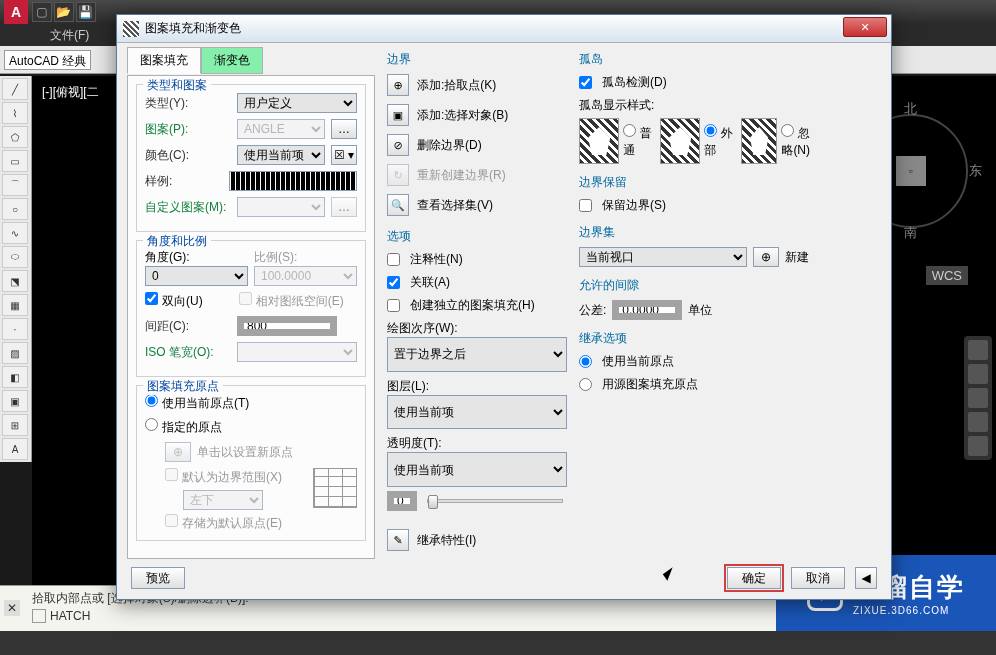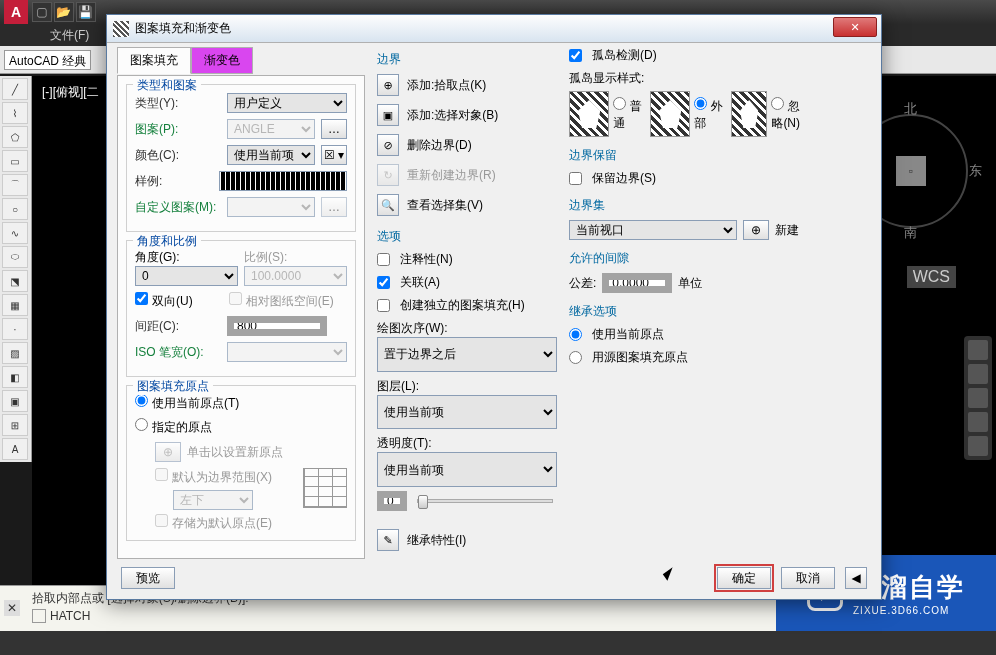--- a/index.html
+++ b/index.html
@@ -13,47 +13,47 @@
 .toolbar{height:28px;background:#e8e8e8;border-bottom:1px solid #999;display:flex;align-items:center;padding:0 4px;gap:2px}
 .workspace-combo{background:#fff;border:1px solid #999;padding:2px 4px;height:20px}
 .left-toolbar{position:absolute;left:0;top:76px;width:32px;background:#e8e8e8;display:flex;flex-direction:column;gap:2px;padding:2px;border-right:1px solid #999}
 .tool-btn{width:26px;height:22px;background:#f0f0f0;border:1px solid #ccc;display:flex;align-items:center;justify-content:center;color:#333;font-size:10px}
 .viewport{position:absolute;left:32px;top:76px;right:0;bottom:70px;background:#000;color:#fff}
 .view-label{position:absolute;left:10px;top:8px;color:#fff}
 .compass{position:absolute;right:20px;top:30px;width:130px;height:130px;color:#555}
 .compass-ring{position:absolute;inset:8px;border:2px solid #444;border-radius:50%}
 .compass-center{position:absolute;left:50%;top:50%;width:30px;height:30px;margin:-15px 0 0 -15px;background:#888;display:flex;align-items:center;justify-content:center;color:#333}
 .compass-dir{position:absolute;color:#888;font-size:13px}
-.wcs{position:absolute;right:40px;top:190px;background:#444;color:#ccc;padding:2px 6px;font-size:16px}
+.wcs{position:absolute;right:28px;top:190px;background:#444;color:#ccc;padding:2px 6px;font-size:13px}
 .right-toolbar{position:absolute;right:4px;top:260px;width:28px;background:rgba(60,60,60,0.8);display:flex;flex-direction:column;gap:4px;padding:4px;border-radius:4px}
 .rt-btn{width:20px;height:20px;background:#555;border-radius:2px}
 .cmdline{position:absolute;left:0;right:0;bottom:24px;height:46px;background:#f4f4ee;border-top:1px solid #999;padding:4px;color:#333}
 .cmd-close{position:absolute;left:4px;top:14px;width:16px;height:16px;background:#ddd;display:flex;align-items:center;justify-content:center}
 .cmd-text{margin-left:28px}
 .cmd-input{margin-left:28px;display:flex;align-items:center;margin-top:2px}
 .cmd-icon{width:14px;height:14px;border:1px solid #999;margin-right:4px}
 .statusbar{position:absolute;left:0;right:0;bottom:0;height:24px;background:#333}
 .watermark{position:absolute;right:0;bottom:24px;width:220px;height:76px;background:#1a56b8;color:#fff;display:flex;align-items:center;justify-content:center;gap:10px}
 .wm-play{width:36px;height:36px;border:3px solid #fff;border-radius:8px;display:flex;align-items:center;justify-content:center}
 .wm-play::after{content:"";border-left:12px solid #fff;border-top:8px solid transparent;border-bottom:8px solid transparent;margin-left:3px}
 .wm-text{display:flex;flex-direction:column}
 .wm-title{font-size:26px;font-weight:bold;letter-spacing:2px}
 .wm-sub{font-size:10px;letter-spacing:1px}
 
-.dialog{position:absolute;left:106px;top:14px;width:776px;height:586px;background:#f0f0f0;border:1px solid #5a7aa0;box-shadow:0 4px 20px rgba(0,0,0,0.5)}
+.dialog{position:absolute;left:116px;top:14px;width:776px;height:586px;background:#f0f0f0;border:1px solid #5a7aa0;box-shadow:0 4px 20px rgba(0,0,0,0.5)}
 .dlg-title{height:28px;background:linear-gradient(#fdfdfd,#d8e4f0);display:flex;align-items:center;padding:0 6px;border-bottom:1px solid #b0b0b0}
 .dlg-icon{width:16px;height:16px;background:repeating-linear-gradient(45deg,#555,#555 2px,#fff 2px,#fff 4px);margin-right:6px}
 .dlg-close{position:absolute;right:4px;top:2px;width:44px;height:20px;background:linear-gradient(#e07a7a,#c83030);border:1px solid #8a2020;border-radius:2px;color:#fff;display:flex;align-items:center;justify-content:center;font-size:11px}
 .dlg-body{padding:4px 10px;display:flex;gap:12px;height:520px}
 .col{display:flex;flex-direction:column}
 .col1{width:248px}
 .col2{width:180px}
 .col3{width:230px}
 .tabs{display:flex;margin-bottom:2px}
-.tab{padding:4px 12px;background:#d946ef;border:1px solid #b0b0b0;cursor:pointer}
+.tab{padding:4px 12px;background:#86efac;border:1px solid #b0b0b0;cursor:pointer}
 .tab.active{background:#fcfcfc;border-bottom-color:#fcfcfc;position:relative;z-index:2}
 .tab-panel{border:1px solid #b0b0b0;background:#fcfcfc;padding:8px;margin-top:-1px;flex:1}
 .group{border:1px solid #d0d0d0;padding:8px;margin-bottom:8px;position:relative}
 .group-title{position:absolute;top:-8px;left:6px;background:#fcfcfc;padding:0 4px;color:#0046a0}
 .sec-title{color:#0369a1;margin-bottom:6px;margin-top:4px}
 .row{display:flex;align-items:center;margin-bottom:6px;gap:6px}
 .label{width:86px;color:#333}
 .label.disabled{color:#15803d}
 select,.combo{height:20px;border:1px solid #8a9db5;background:#e5e5e5;padding:0 2px;flex:1}
 select:disabled{background:#f0f0f0;color:#999}
@@ -290,20 +290,21 @@
             <div class="slider-thumb"></div>
           </div>
       </div>
       <div class="action-row" style="margin-top:12px">
           <div class="action-icon">✎</div>
           <span>继承特性(I)</span>
         </div>
     </div>
 
     <div class="col col3">
+      <div class="sec-title">孤岛</div>
       <label class="row">
           <input type="checkbox" checked="" style="">
           <span>孤岛检测(D)</span>
         </label>
       <div style="margin-bottom:4px">孤岛显示样式:</div>
       <div class="island-opts">
         <div class="island-opt">
             <div class="island-img"></div>
             <label><input type="radio" name="island" style=""> <span>普通</span></label>
           </div>

